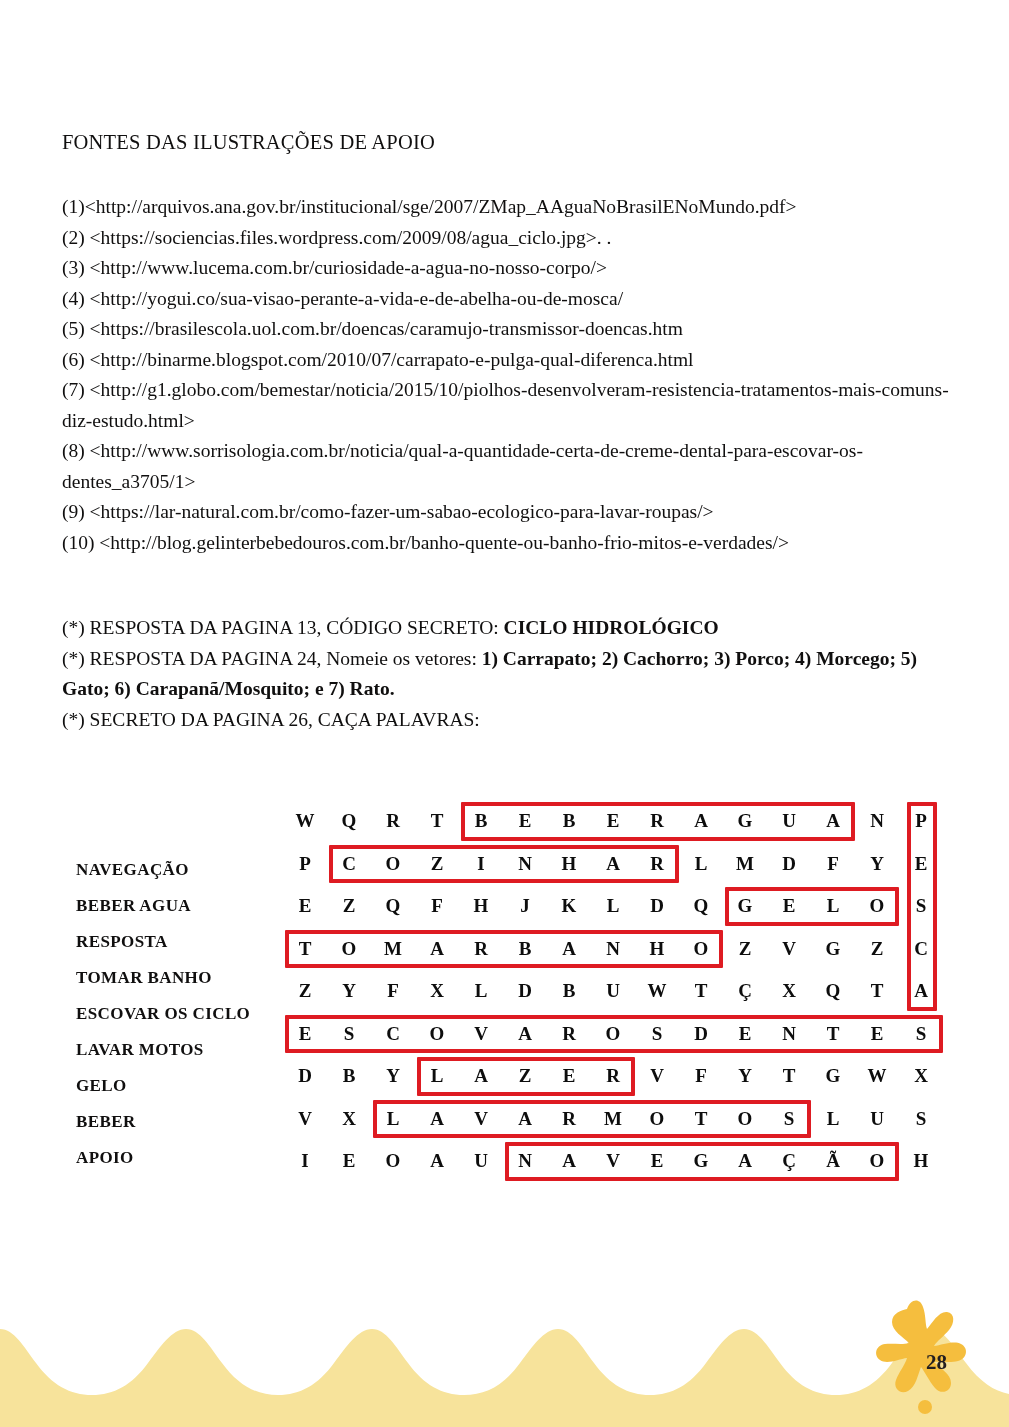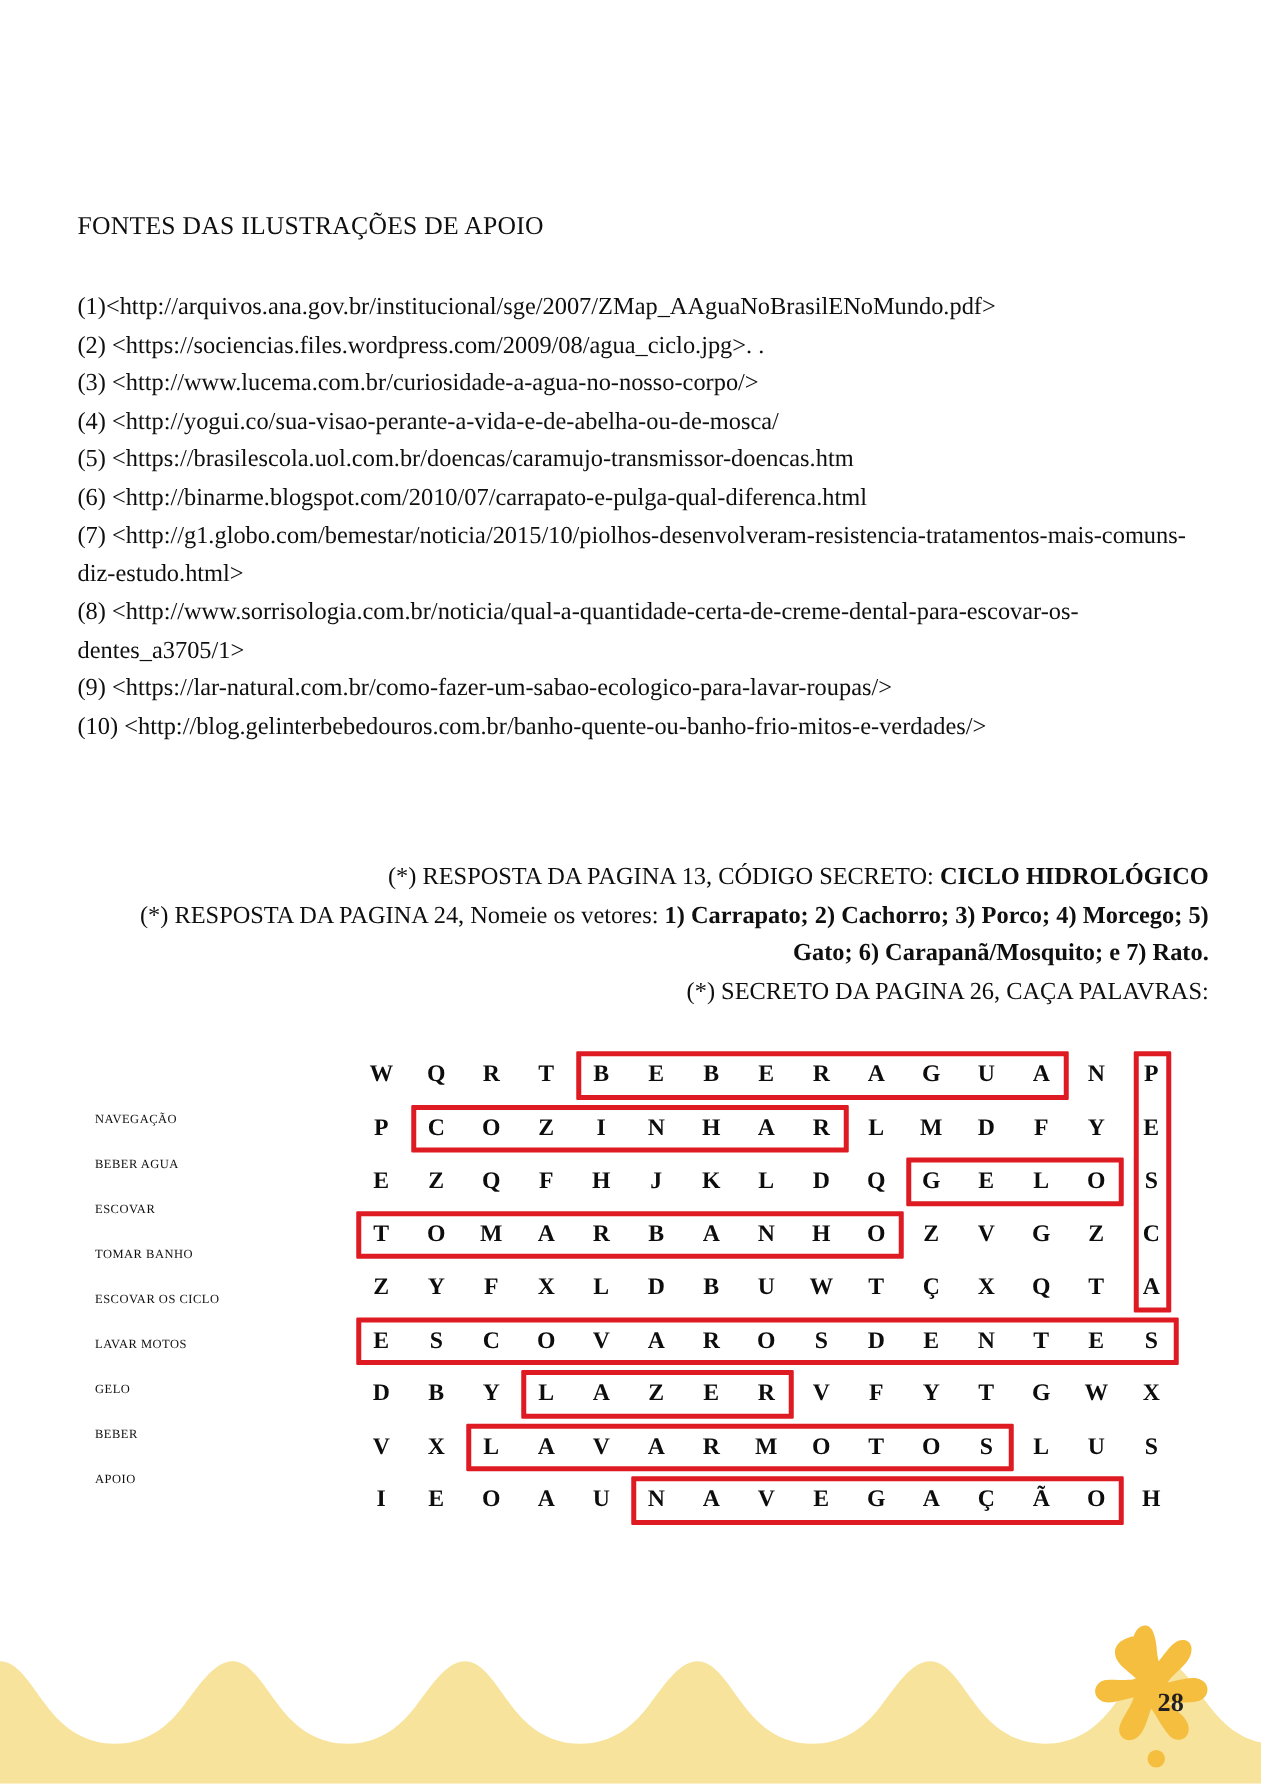--- a/index.html
+++ b/index.html
@@ -12,21 +12,20 @@
     height: 1427px;
     position: relative;
     overflow: hidden;
     font-family: "Liberation Serif", "DejaVu Serif", serif;
     color: #100f0f;
   }
 
   .page {
     position: absolute;
     inset: 0;
-    margin-top: 39px;
   }
 
   
   .doc-title {
     position: absolute;
     left: 62px;
     top: 131px;
     font-size: 20.5px;
     letter-spacing: .2px;
     white-space: nowrap;
@@ -45,45 +44,44 @@
     white-space: nowrap;
   }
   .sources .src-wrap {
     white-space: normal;
   }
 
   
   .answers {
     position: absolute;
     left: 62px;
-    top: 648px;
+    top: 613px;
     width: 905px;
     font-size: 19.5px;
     line-height: 30.5px;
-    text-align: right;
   }
   .answers .ans-line { white-space: normal; }
   .answers b { font-weight: bold; }
 
   
   .puzzle {
     position: absolute;
     left: 62px;
     top: 800px;
     width: 890px;
     height: 450px;
   }
 
   .wordlist {
     position: absolute;
     left: 14px;
-    top: 39px;
+    top: 52px;
     width: 215px;
-    font-size: 10px;
-    font-weight: normal;
+    font-size: 17px;
+    font-weight: bold;
     letter-spacing: .4px;
     line-height: 36px;
   }
   .wordlist div { white-space: nowrap; }
 
   .grid-wrap {
     position: absolute;
     left: 222px;
     top: 0;
     width: 668px;
@@ -168,21 +166,21 @@
   <div class="answers" id="answers-list">
       <div class="ans-line"><span>(*) RESPOSTA DA PAGINA 13, CÓDIGO SECRETO: </span><b>CICLO HIDROLÓGICO</b></div>
       <div class="ans-line"><span>(*) RESPOSTA DA PAGINA 24, Nomeie os vetores: </span><b>1) Carrapato; 2) Cachorro; 3) Porco; 4) Morcego; 5) Gato; 6) Carapanã/Mosquito; e 7) Rato.</b></div>
       <div class="ans-line"><span>(*) SECRETO DA PAGINA 26, CAÇA PALAVRAS:</span></div>
     </div>
 
   <div class="puzzle">
     <div class="wordlist" id="wordlist">
         <div>NAVEGAÇÃO</div>
         <div>BEBER AGUA</div>
-        <div>ESCOVAR</div>
+        <div>RESPOSTA</div>
         <div>TOMAR BANHO</div>
         <div>ESCOVAR OS CICLO</div>
         <div>LAVAR MOTOS</div>
         <div>GELO</div>
         <div>BEBER</div>
         <div>APOIO</div>
       </div>
     <div class="grid-wrap">
       <div class="grid" id="grid">
           <div class="grid-row" style="top: 0px;">

